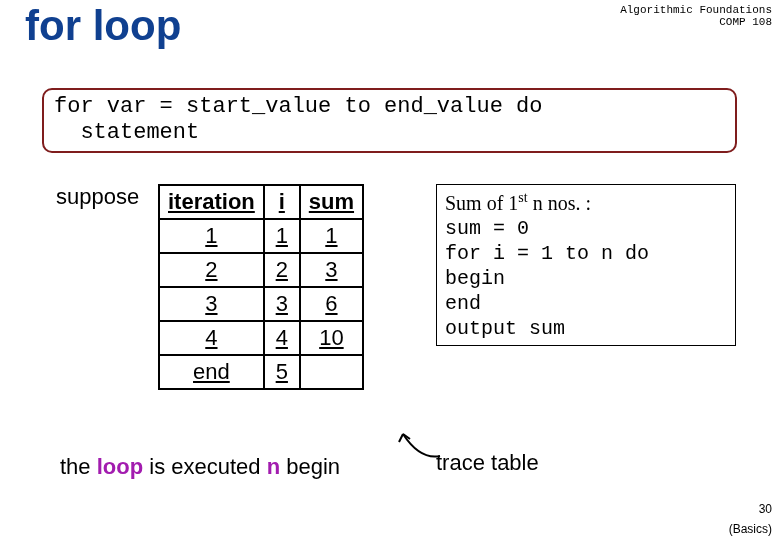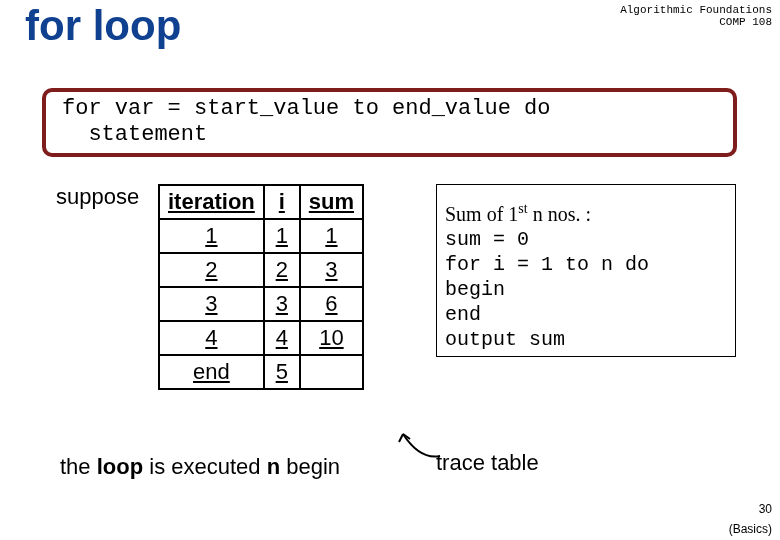--- a/index.html
+++ b/index.html
@@ -30,23 +30,23 @@
     font-size: 42px;
     font-weight: bold;
     color: #104090;
     margin-left: 15px;
   }
   .syntax-box {
     position: absolute;
     top: 88px;
     left: 42px;
     width: 695px;
-    border: 4px solid #7f1d1d;
+    border: 2px solid #7f1d1d;
     border-radius: 10px;
-    padding: 4px 16px;
+    padding: 4px 10px;
     font-family: "Courier New", monospace;
     font-size: 22px;
     line-height: 1.2;
   }
   .suppose {
     position: absolute;
     top: 184px;
     left: 56px;
     font-size: 22px;
     line-height: 1.2;
@@ -72,30 +72,30 @@
   .algo-box {
     position: absolute;
     top: 184px;
     left: 436px;
     width: 300px;
     border: 1px solid #000;
     padding: 4px 8px;
     font-size: 20px;
     line-height: 1.25;
   }
-  .algo-box .heading { font-family: "Comic Sans MS", cursive; margin-top: 11px; }
+  .algo-box .heading { font-family: "Comic Sans MS", cursive; }
   .algo-box .code { font-family: "Courier New", monospace; }
   .sup { font-size: 0.7em; vertical-align: super; }
   .loop-note {
     position: absolute;
     top: 454px;
     left: 60px;
     font-size: 22px;
   }
-  .red { color: #000000; text-align: right; }
+  .red { color: #a21caf; text-align: right; }
   .bold { font-weight: bold; }
   .trace-label {
     position: absolute;
     top: 450px;
     left: 436px;
     font-size: 22px;
   }
   .arrow {
     position: absolute;
     top: 428px;

